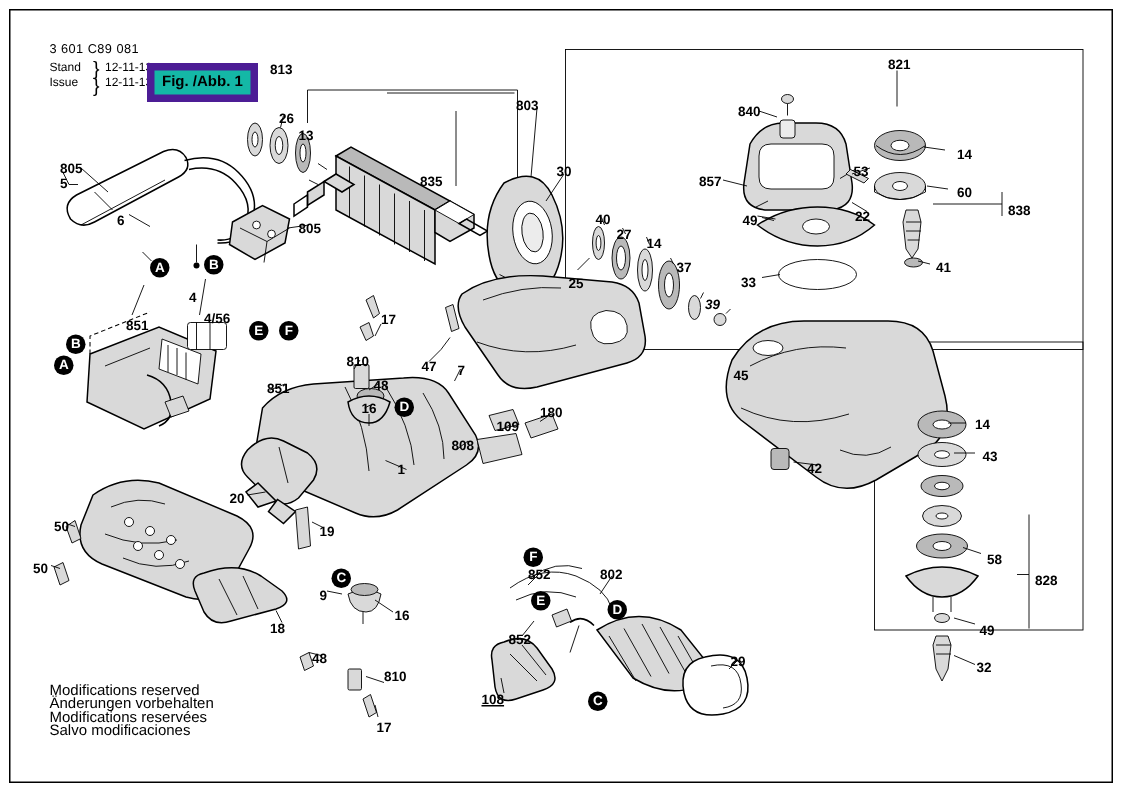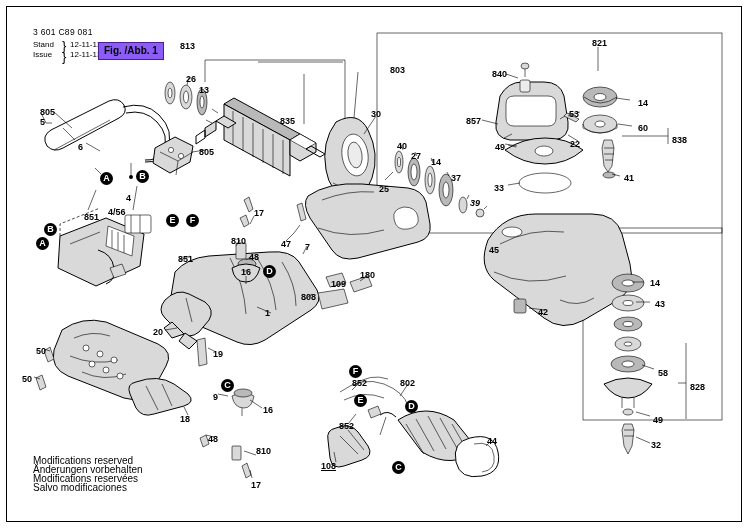--- a/index.html
+++ b/index.html
@@ -7,22 +7,22 @@
        font-family:"Liberation Sans", sans-serif;color:#000;}
   #sheet{position:absolute;left:0;top:0;width:750px;height:530px;}
   .frame{position:absolute;left:6px;top:6px;width:736px;height:516px;
          border:1px solid #000;box-sizing:border-box;}
   .hdr{position:absolute;font-size:8px;line-height:10px;white-space:pre;}
   #partno{left:33px;top:27px;font-size:8.5px;letter-spacing:.3px;}
   #stand{left:33px;top:40px;}
   #issue{left:33px;top:50px;}
   #brace{left:62px;top:40px;font-size:13px;line-height:11px;}
   #dates{left:70px;top:40px;}
-  #figbox{position:absolute;left:98px;top:42px;border:1px solid #4c1d95;
-          padding:2px 5px 3px 5px;font-size:10px;font-weight:bold;background:#8b5cf6;text-align:right;}
+  #figbox{position:absolute;left:98px;top:42px;border:5px solid #4c1d95;
+          padding:2px 5px 3px 5px;font-size:10px;font-weight:bold;background:#14b8a6;text-align:right;}
   .num{position:absolute;font-size:9px;font-weight:bold;line-height:9px;}
   .letter{position:absolute;width:13px;height:13px;border-radius:50%;
           background:#000;color:#fff;font-size:9px;font-weight:bold;
           text-align:center;line-height:13px;}
   .foot{position:absolute;left:33px;font-size:10px;line-height:9.5px;}
   svg{position:absolute;left:0;top:0;}
   .ln{stroke:#000;fill:none;}
   .thin{stroke-width:.6;}
   .med{stroke-width:1;}
   .dash{stroke-dasharray:3 2;stroke-width:.7;}
@@ -275,28 +275,28 @@
       <path d="M190 256 l-10 4"></path>
     </g>
   </svg>
 
   <div id="callouts">
       <div class="num" style="left: 40px; top: 108px;">805</div>
       <div class="num" style="left: 40px; top: 118px;">5</div>
       <div class="num" style="left: 78px; top: 143px;">6</div>
       <div class="num" style="left: 199px; top: 148px;">805</div>
       <div class="num" style="left: 126px; top: 194px;">4</div>
-      <div class="num" style="left: 108px; top: 208px;">4/56</div>
+      <div class="num" style="left: 136px; top: 208px;">4/56</div>
       <div class="num" style="left: 84px; top: 213px;">851</div>
       <div class="num" style="left: 178px; top: 255px;">851</div>
       <div class="num" style="left: 180px; top: 42px;">813</div>
       <div class="num" style="left: 186px; top: 75px;">26</div>
       <div class="num" style="left: 199px; top: 86px;">13</div>
       <div class="num" style="left: 280px; top: 117px;">835</div>
-      <div class="num" style="left: 344px; top: 66px; padding-left: 46px;">803</div>
+      <div class="num" style="left: 344px; top: 66px;">803</div>
       <div class="num" style="left: 371px; top: 110px;">30</div>
       <div class="num" style="left: 397px; top: 142px;">40</div>
       <div class="num" style="left: 411px; top: 152px;">27</div>
       <div class="num" style="left: 431px; top: 158px;">14</div>
       <div class="num" style="left: 379px; top: 185px;">25</div>
       <div class="num" style="left: 451px; top: 174px;">37</div>
       <div class="num" style="left: 470px; top: 199px; font-style: italic;">39</div>
       <div class="num" style="left: 489px; top: 210px; margin-top: 36px;">45</div>
       <div class="num" style="left: 592px; top: 39px;">821</div>
       <div class="num" style="left: 492px; top: 70px;">840</div>
@@ -333,21 +333,21 @@
       <div class="num" style="left: 180px; top: 415px;">18</div>
       <div class="num" style="left: 213px; top: 393px;">9</div>
       <div class="num" style="left: 263px; top: 406px;">16</div>
       <div class="num" style="left: 208px; top: 435px;">48</div>
       <div class="num" style="left: 256px; top: 447px;">810</div>
       <div class="num" style="left: 251px; top: 481px;">17</div>
       <div class="num" style="left: 321px; top: 462px; text-decoration: underline;">108</div>
       <div class="num" style="left: 352px; top: 379px;">852</div>
       <div class="num" style="left: 400px; top: 379px;">802</div>
       <div class="num" style="left: 339px; top: 422px;">852</div>
-      <div class="num" style="left: 487px; top: 437px;">44</div>
+      <div class="num" style="left: 487px; top: 437px;">29</div>
     </div>
   <div id="letters">
       <div class="letter" style="left: 136px; top: 170px;">B</div>
       <div class="letter" style="left: 100px; top: 172px;">A</div>
       <div class="letter" style="left: 44px; top: 223px;">B</div>
       <div class="letter" style="left: 36px; top: 237px;">A</div>
       <div class="letter" style="left: 166px; top: 214px;">E</div>
       <div class="letter" style="left: 186px; top: 214px;">F</div>
       <div class="letter" style="left: 263px; top: 265px;">D</div>
       <div class="letter" style="left: 221px; top: 379px;">C</div>

